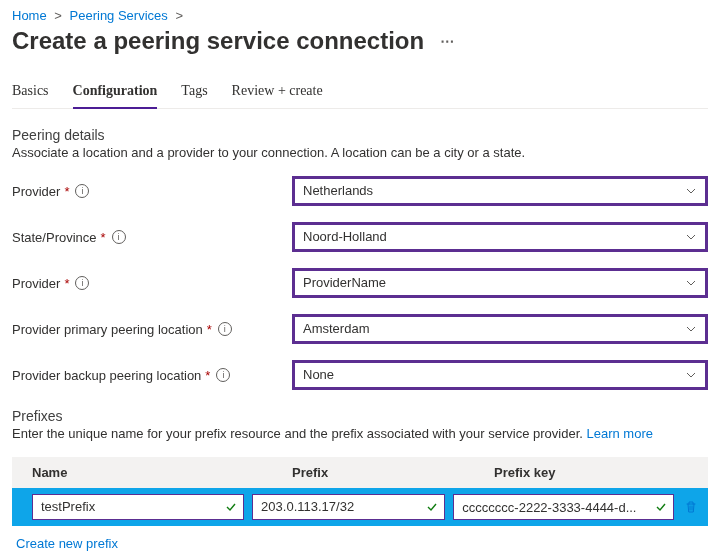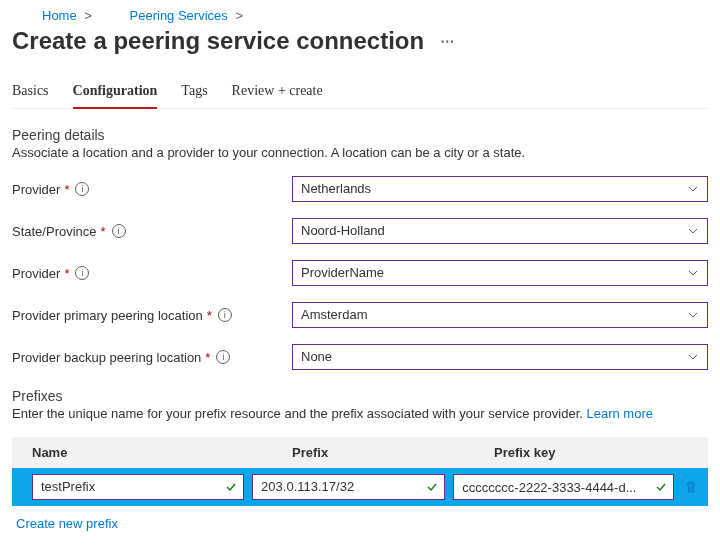--- a/index.html
+++ b/index.html
@@ -13,21 +13,21 @@
     background: #ffffff;
     overflow: hidden;
   }
   a { color: #0078d4; text-decoration: none; }
   .page { padding: 8px 12px 0 12px; }
   .breadcrumb {
     font-size: 13px;
     color: #605e5c;
     margin-bottom: 4px;
   }
-  .breadcrumb a { color: #0078d4; margin-left: 30px; }
+  .breadcrumb a { color: #0078d4; }
   .breadcrumb .sep { color: #605e5c; padding: 0 4px; }
   h1.title {
     font-size: 24px;
     font-weight: 600;
     margin: 4px 0 6px 0;
     display: flex;
     align-items: center;
     gap: 16px;
   }
   .ellipsis { color: #605e5c; font-size: 14px; letter-spacing: 2px; cursor: pointer; }
@@ -38,21 +38,21 @@
     gap: 24px;
     font-size: 14px;
   }
   .tab {
     padding: 0 0 8px 0;
     cursor: pointer;
     color: #323130;
     font-family: Liberation Serif, serif;
   }
   .tab.selected {
-    border-bottom: 2px solid #b91c1c;
+    border-bottom: 2px solid #4c1d95;
     font-weight: 600;
     margin-bottom: -1px;
   }
   .section-title {
     font-size: 14px;
     margin-top: 18px;
     margin-bottom: 2px;
     color: #404040;
   }
   .section-desc {
@@ -83,21 +83,21 @@
     line-height: 12px;
     text-align: center;
     color: #605e5c;
     cursor: pointer;
     display: inline-block;
     margin-left: 2px;
   }
   .select-box {
     flex: 1;
     max-width: 410px;
-    border: 1px solid #84cc16;
+    border: 3px solid #84cc16;
     height: 24px;
     line-height: 24px;
     padding: 0 24px 0 8px;
     position: relative;
     font-size: 13px;
     color: #323130;
     background: #ffffff;
     cursor: pointer;
   }
   .select-box.validated { border-color: #5c2e91; }

